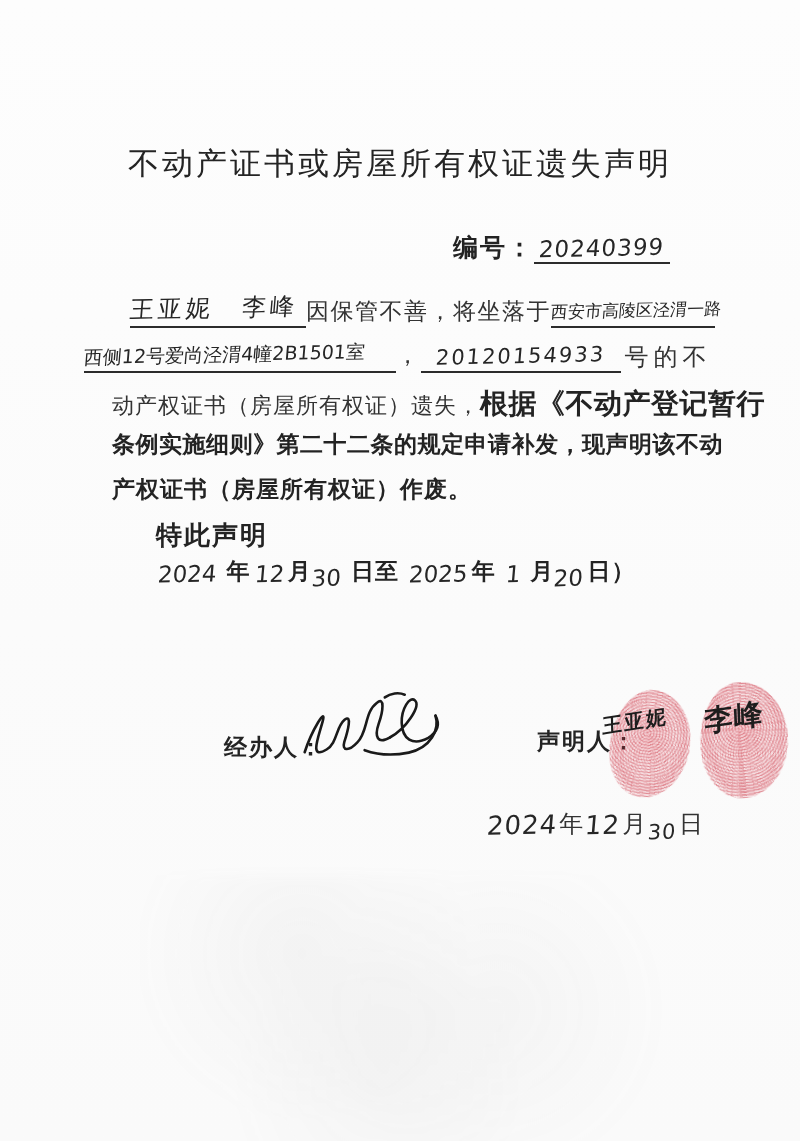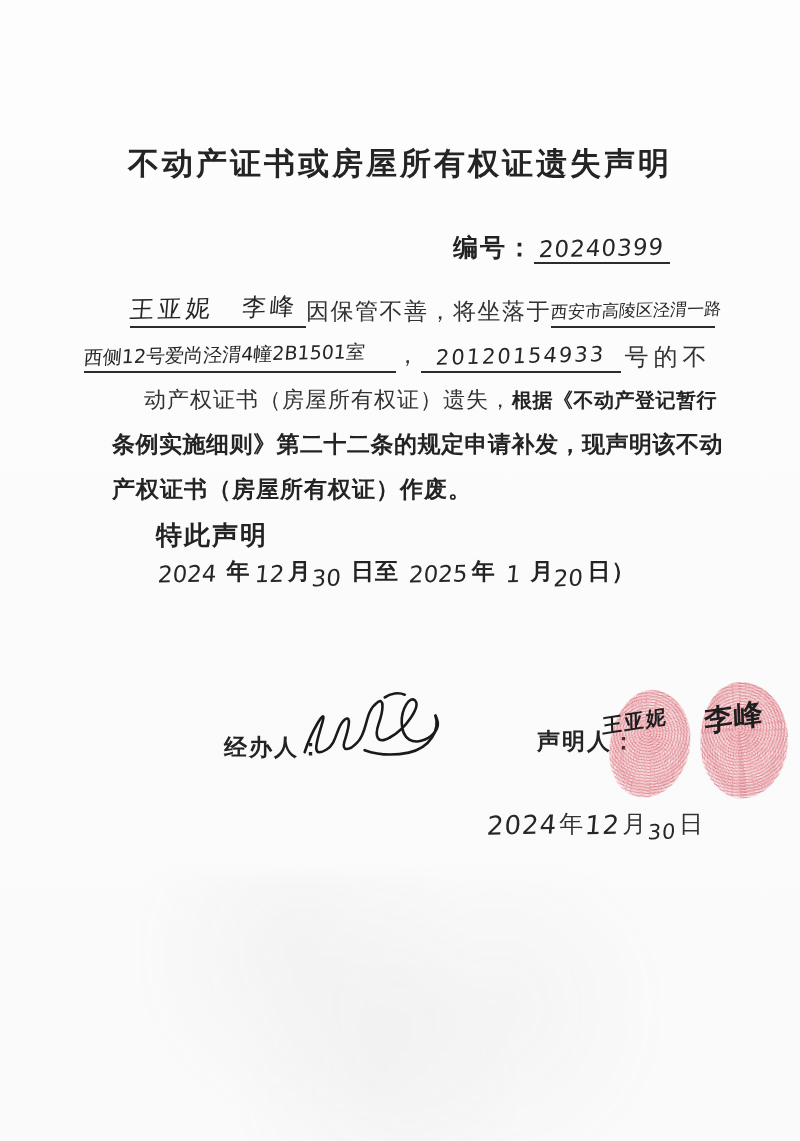--- a/index.html
+++ b/index.html
@@ -12,21 +12,21 @@
     overflow:hidden;
     font-family:"Liberation Serif", serif;
     color:#2e2e2e;
   }
   .abs { position:absolute; white-space:nowrap; }
 
   .doc-title {
     top:143px; left:0; width:100%;
     text-align:center;
     font-family:"Liberation Serif", serif;
-    font-size:31px; font-weight:700;
+    font-size:31px; font-weight:400;
     letter-spacing:3px; color:#242424;
   }
 
   .serif-reg { font-family:Liberation Sans, sans-serif; font-weight:500; color:#333; }
   .sans-bold { font-family:"Liberation Sans", sans-serif; font-weight:700; color:#232323; }
 
   
   .hw {
     font-family:"DejaVu Sans", sans-serif;
     color:#262626;
@@ -54,22 +54,22 @@
   .addr1-line .hw { font-size:17px; letter-spacing:0; }
 
   .line2 { top:338px; left:84px; }
   .addr2-line { width:312px; padding-bottom:3px; text-align:left; }
   .addr2-line .hw { font-size:19px; letter-spacing:0; }
   .certno-line { width:200px; padding-bottom:3px; }
   .certno-line .hw { font-size:21px; letter-spacing:2px; }
   .after-cert { font-size:24px; letter-spacing:5px; margin-left:4px; }
 
   .line3 { top:385px; left:112px; }
-  .line3 .serif-part { font-size:22px; letter-spacing:1px;margin-left:32px; }
-  .line3 .bold-part { font-size:20px; letter-spacing:0.5px; }
+  .line3 .serif-part { font-size:22px; letter-spacing:1px; }
+  .line3 .bold-part { font-size:28px; letter-spacing:0.5px; }
   .line4 { top:429px; left:112px; font-size:23px; letter-spacing:0.5px; }
   .line5 { top:474px; left:112px; font-size:23px; letter-spacing:1px; }
   .closing { top:518px; left:156px; font-size:26px; letter-spacing:2px; }
 
   .validity { top:556px; left:148px; display:flex; align-items:flex-end; font-size:23px; }
   .validity .sans-bold { letter-spacing:1px; }
   .validity .hw { font-size:23px; }
   .vgap-s { margin-left:10px; } .vgap-xs { margin-left:4px; }
   .hw-low { font-size:19px; transform:skewX(-6deg) rotate(-2deg) translateY(4px); }
 

